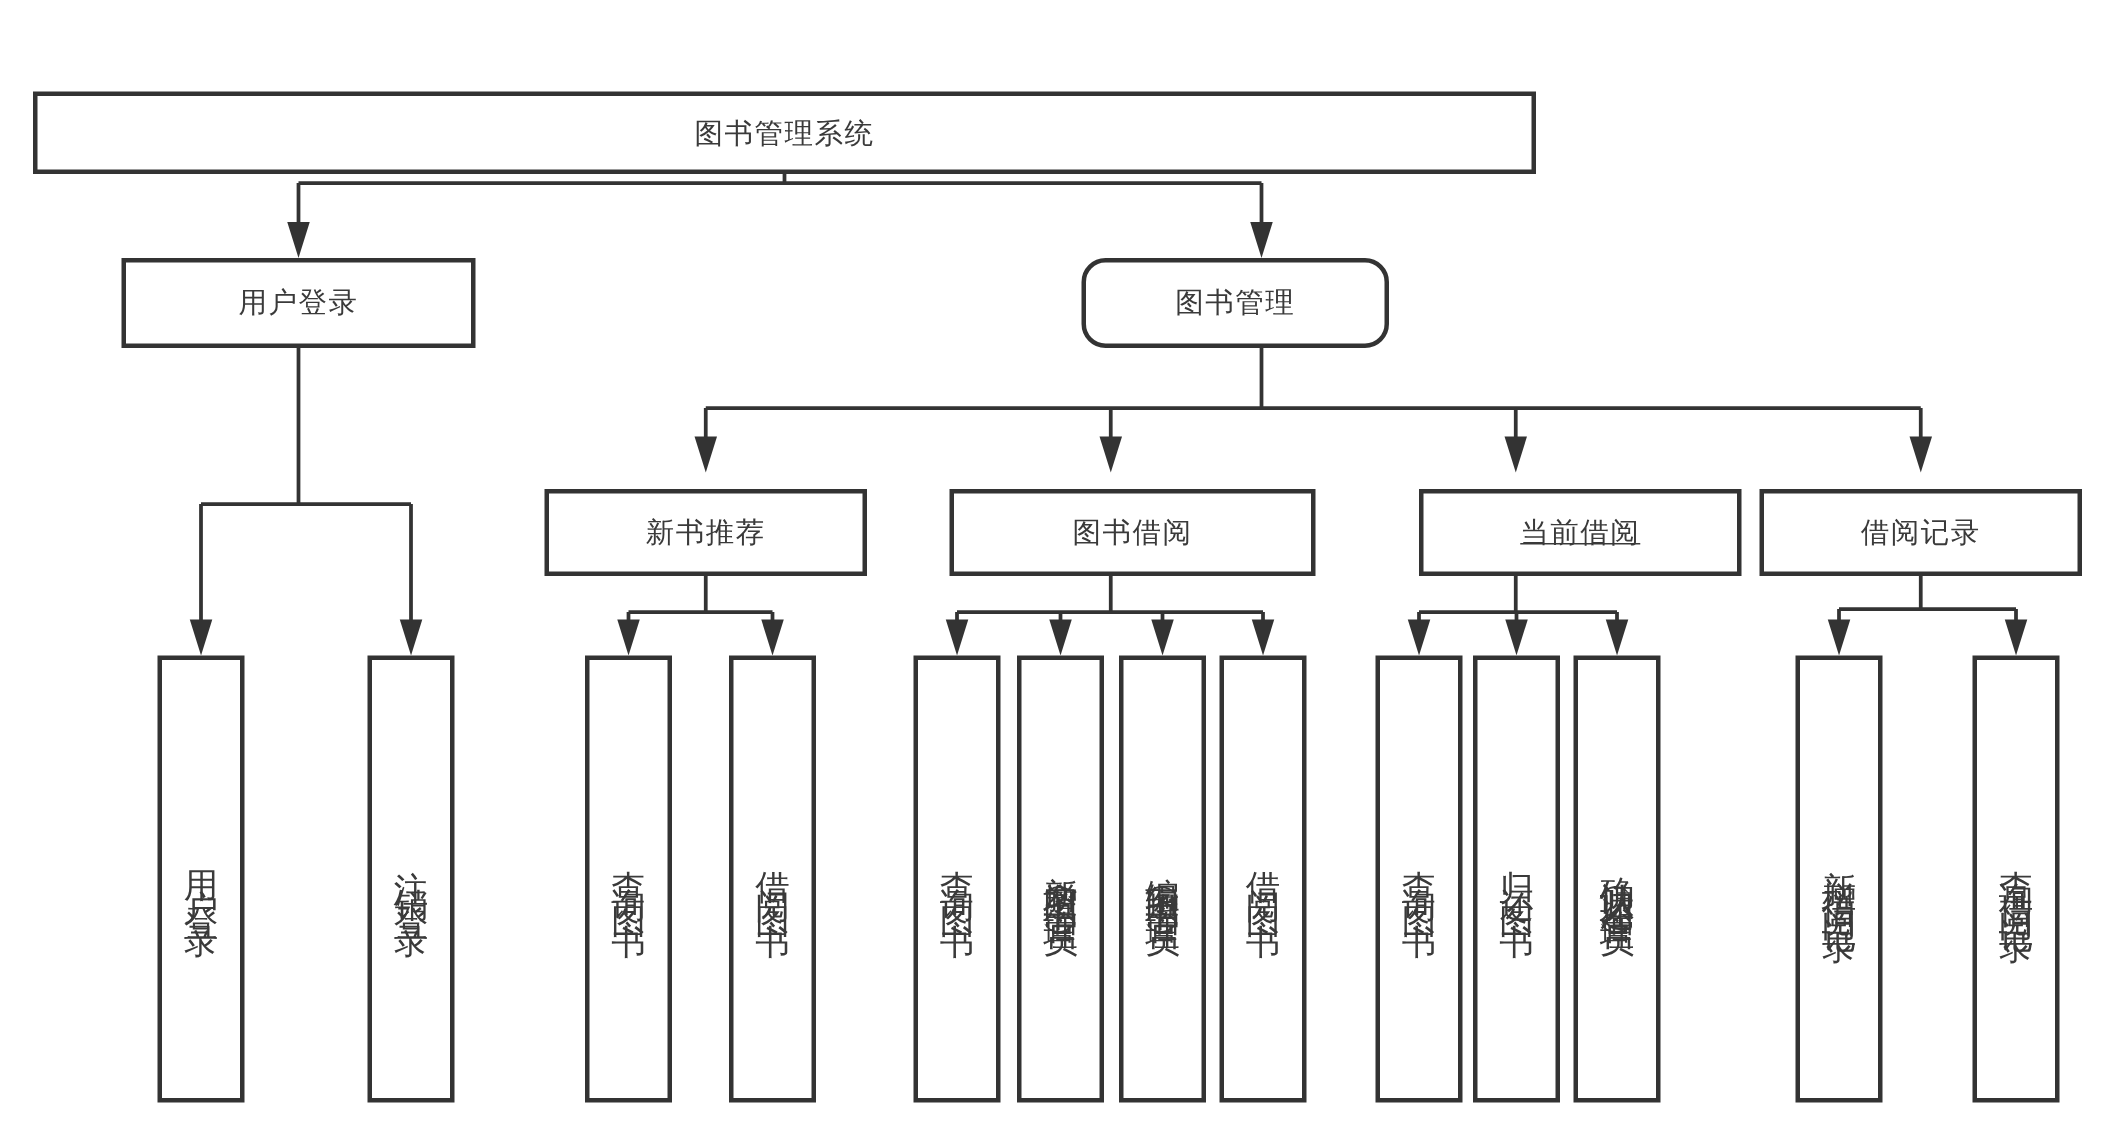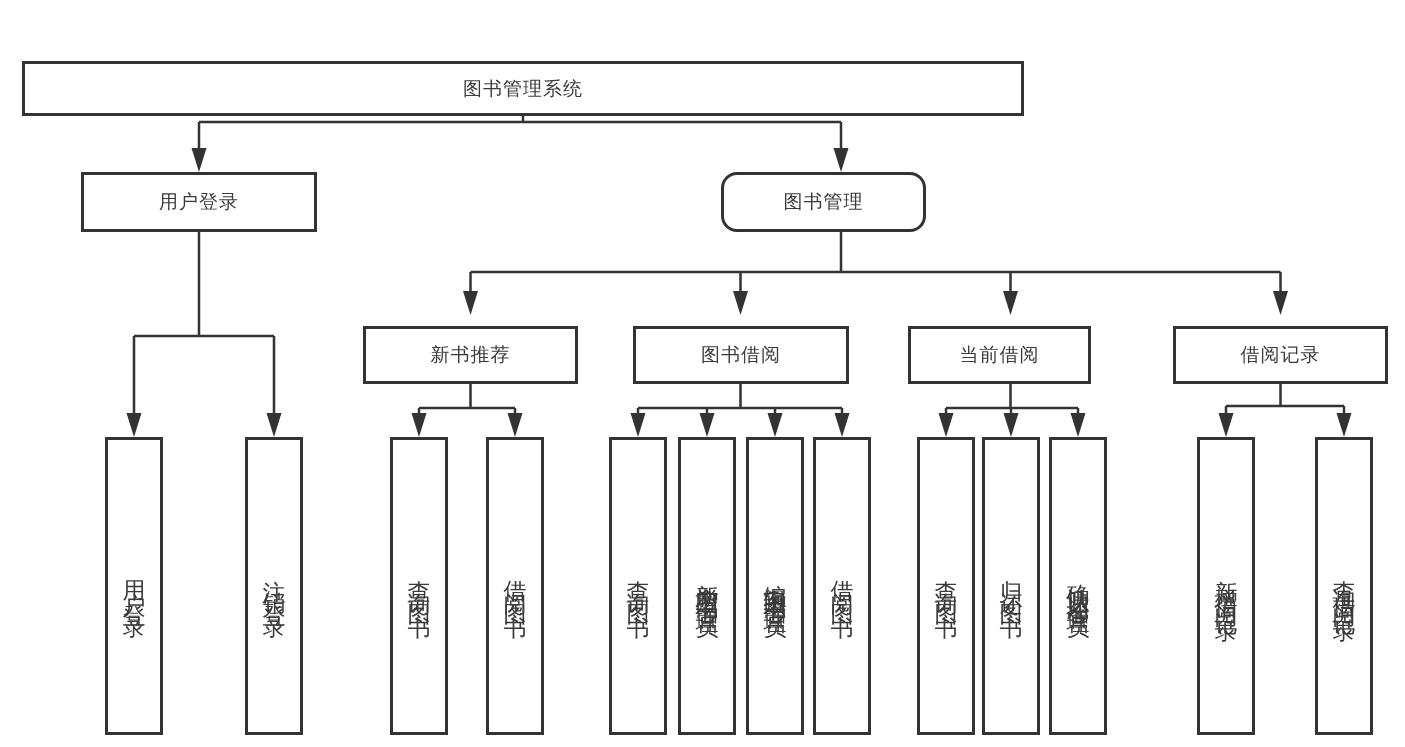--- a/index.html
+++ b/index.html
@@ -89,22 +89,22 @@
       <polygon points="1336.5,413 1351.5,413 1344,437"></polygon>
     </g>
   </svg>
 
   <div class="node root">图书管理系统</div>
 
   <div class="node lvl2" style="left:81px;width:236px;">用户登录</div>
   <div class="node lvl2" style="left:721px;width:205px;border-radius:16px;">图书管理</div>
 
   <div class="node lvl3" style="left:363px;width:215px;">新书推荐</div>
-  <div class="node lvl3" style="left:633px;width:216px;font-family:Liberation Serif, serif;">图书借阅</div>
-  <div class="node lvl3" style="left:908px;width:183px;">当前借阅</div>
+  <div class="node lvl3" style="left:633px;width:244px;font-family:Liberation Serif, serif;">图书借阅</div>
+  <div class="node lvl3" style="left:946px;width:215px;text-decoration:underline;">当前借阅</div>
   <div class="node lvl3" style="left:1173px;width:215px;">借阅记录</div>
 
   <div class="node leaf ls4" style="left:105px;">用户登录</div>
   <div class="node leaf ls4" style="left:245px;">注销登录</div>
 
   <div class="node leaf ls4" style="left:390px;">查询图书</div>
   <div class="node leaf ls4" style="left:486px;">借阅图书</div>
 
   <div class="node leaf ls4" style="left:609px;">查询图书</div>
   <div class="node leaf ls9" style="left:678px;">新增图书（管理员）</div>

